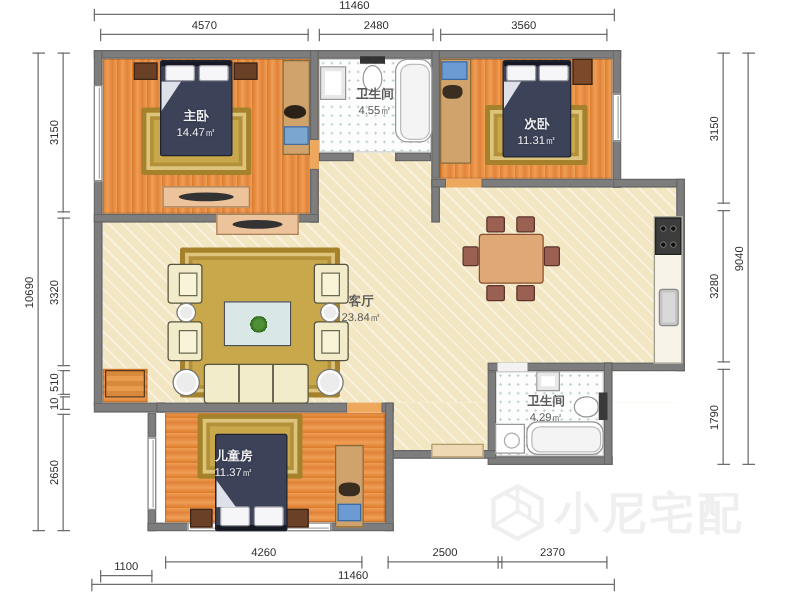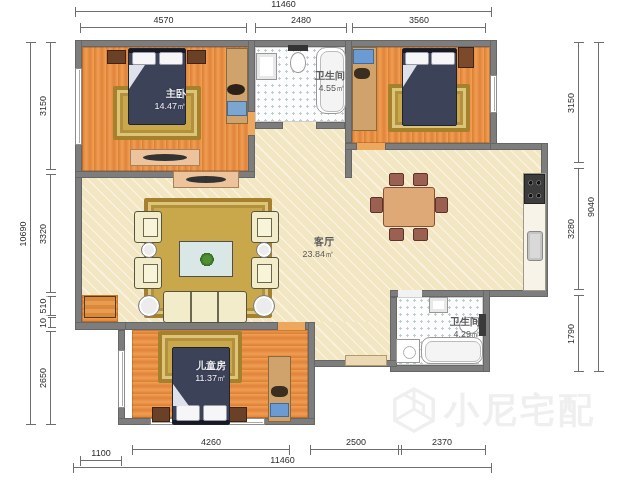--- a/index.html
+++ b/index.html
@@ -27,21 +27,21 @@
   .stand{position:absolute;background:#6a4026;border:1px solid #3f2413;box-sizing:border-box;}
   .case{position:absolute;background:#cfa36b;border:1px solid #8a6a3a;box-sizing:border-box;}
   .console{position:absolute;background:#ecc39a;border:1px solid #a8805a;box-sizing:border-box;}
   .tvbar{position:absolute;background:#333;border-radius:50%;}
   .seat{position:absolute;background:#f2eccb;border:1px solid #55543e;border-radius:3px;box-sizing:border-box;}
   .seat-in{position:absolute;background:#f8f4da;border:1px solid #6a6950;box-sizing:border-box;}
   .roundtbl{position:absolute;background:#ececec;border:1px solid #777;border-radius:50%;box-sizing:border-box;box-shadow:inset 0 0 0 2px #fff;}
   .white-fix{position:absolute;background:#fff;border:1px solid #979797;box-sizing:border-box;}
   .chair-d{position:absolute;background:#9a6052;border:1px solid #5d322a;border-radius:2px;box-sizing:border-box;}
   
-  .room-label{position:absolute;text-align:right;line-height:1.25;pointer-events:none;}
+  .room-label{position:absolute;text-align:center;line-height:1.25;pointer-events:none;}
   .room-label .nm{font-size:10px;font-weight:bold;display:block;}
   .room-label .ar{font-size:9px;display:block;}
   .lab-dark{color:#5a5a5a;}
   .lab-light{color:#f2f2f4;text-shadow:0 0 2px rgba(0,0,0,.4);}
   
   .dim-h{position:absolute;height:0;border-top:1px solid #6e6e6e;}
   .dim-h i{position:absolute;top:-5px;width:1px;height:10px;background:#6e6e6e;}
   .dim-h i.l{left:0;} .dim-h i.r{right:0;}
   .dim-h .dlabel{position:absolute;left:50%;top:-13px;transform:translateX(-50%);font-size:9px;color:#2e2e2e;background:#fff;padding:0 2px;white-space:nowrap;}
   .dim-v{position:absolute;width:0;border-left:1px solid #6e6e6e;}
@@ -201,29 +201,33 @@
   <div class="abs" style="left:270px;top:403px;width:19px;height:14px;background:#6b9bd2;border:1px solid #3f6aa0;box-sizing:border-box;"></div>
 
   <div class="room-label lab-light" style="left:128px;top:88px;width:58px;">
     <span class="nm">主卧</span>
     <span class="ar">14.47㎡</span>
   </div>
   <div class="room-label lab-dark" style="left:255px;top:70px;width:90px;">
     <span class="nm">卫生间</span>
     <span class="ar">4.55㎡</span>
   </div>
+  <div class="room-label lab-light" style="left:402px;top:94px;width:55px;">
+    <span class="nm">次卧</span>
+    <span class="ar">11.31㎡</span>
+  </div>
   <div class="room-label lab-dark" style="left:244px;top:236px;width:90px;">
     <span class="nm">客厅</span>
     <span class="ar">23.84㎡</span>
   </div>
   <div class="room-label lab-dark" style="left:394px;top:316px;width:86px;">
     <span class="nm">卫生间</span>
     <span class="ar">4.29㎡</span>
   </div>
-  <div class="room-label lab-light" style="left:180px;top:360px;width:46px;">
+  <div class="room-label lab-light" style="left:164px;top:360px;width:46px;">
     <span class="nm">儿童房</span>
     <span class="ar">11.37㎡</span>
   </div>
 
   <div class="dim-h" style="left:75px;top:11px;width:417px;">
       <i class="l"></i>
       <i class="r"></i>
       <span class="dlabel">11460</span>
     </div>
   <div class="dim-h" style="left:80px;top:27px;width:167px;">

